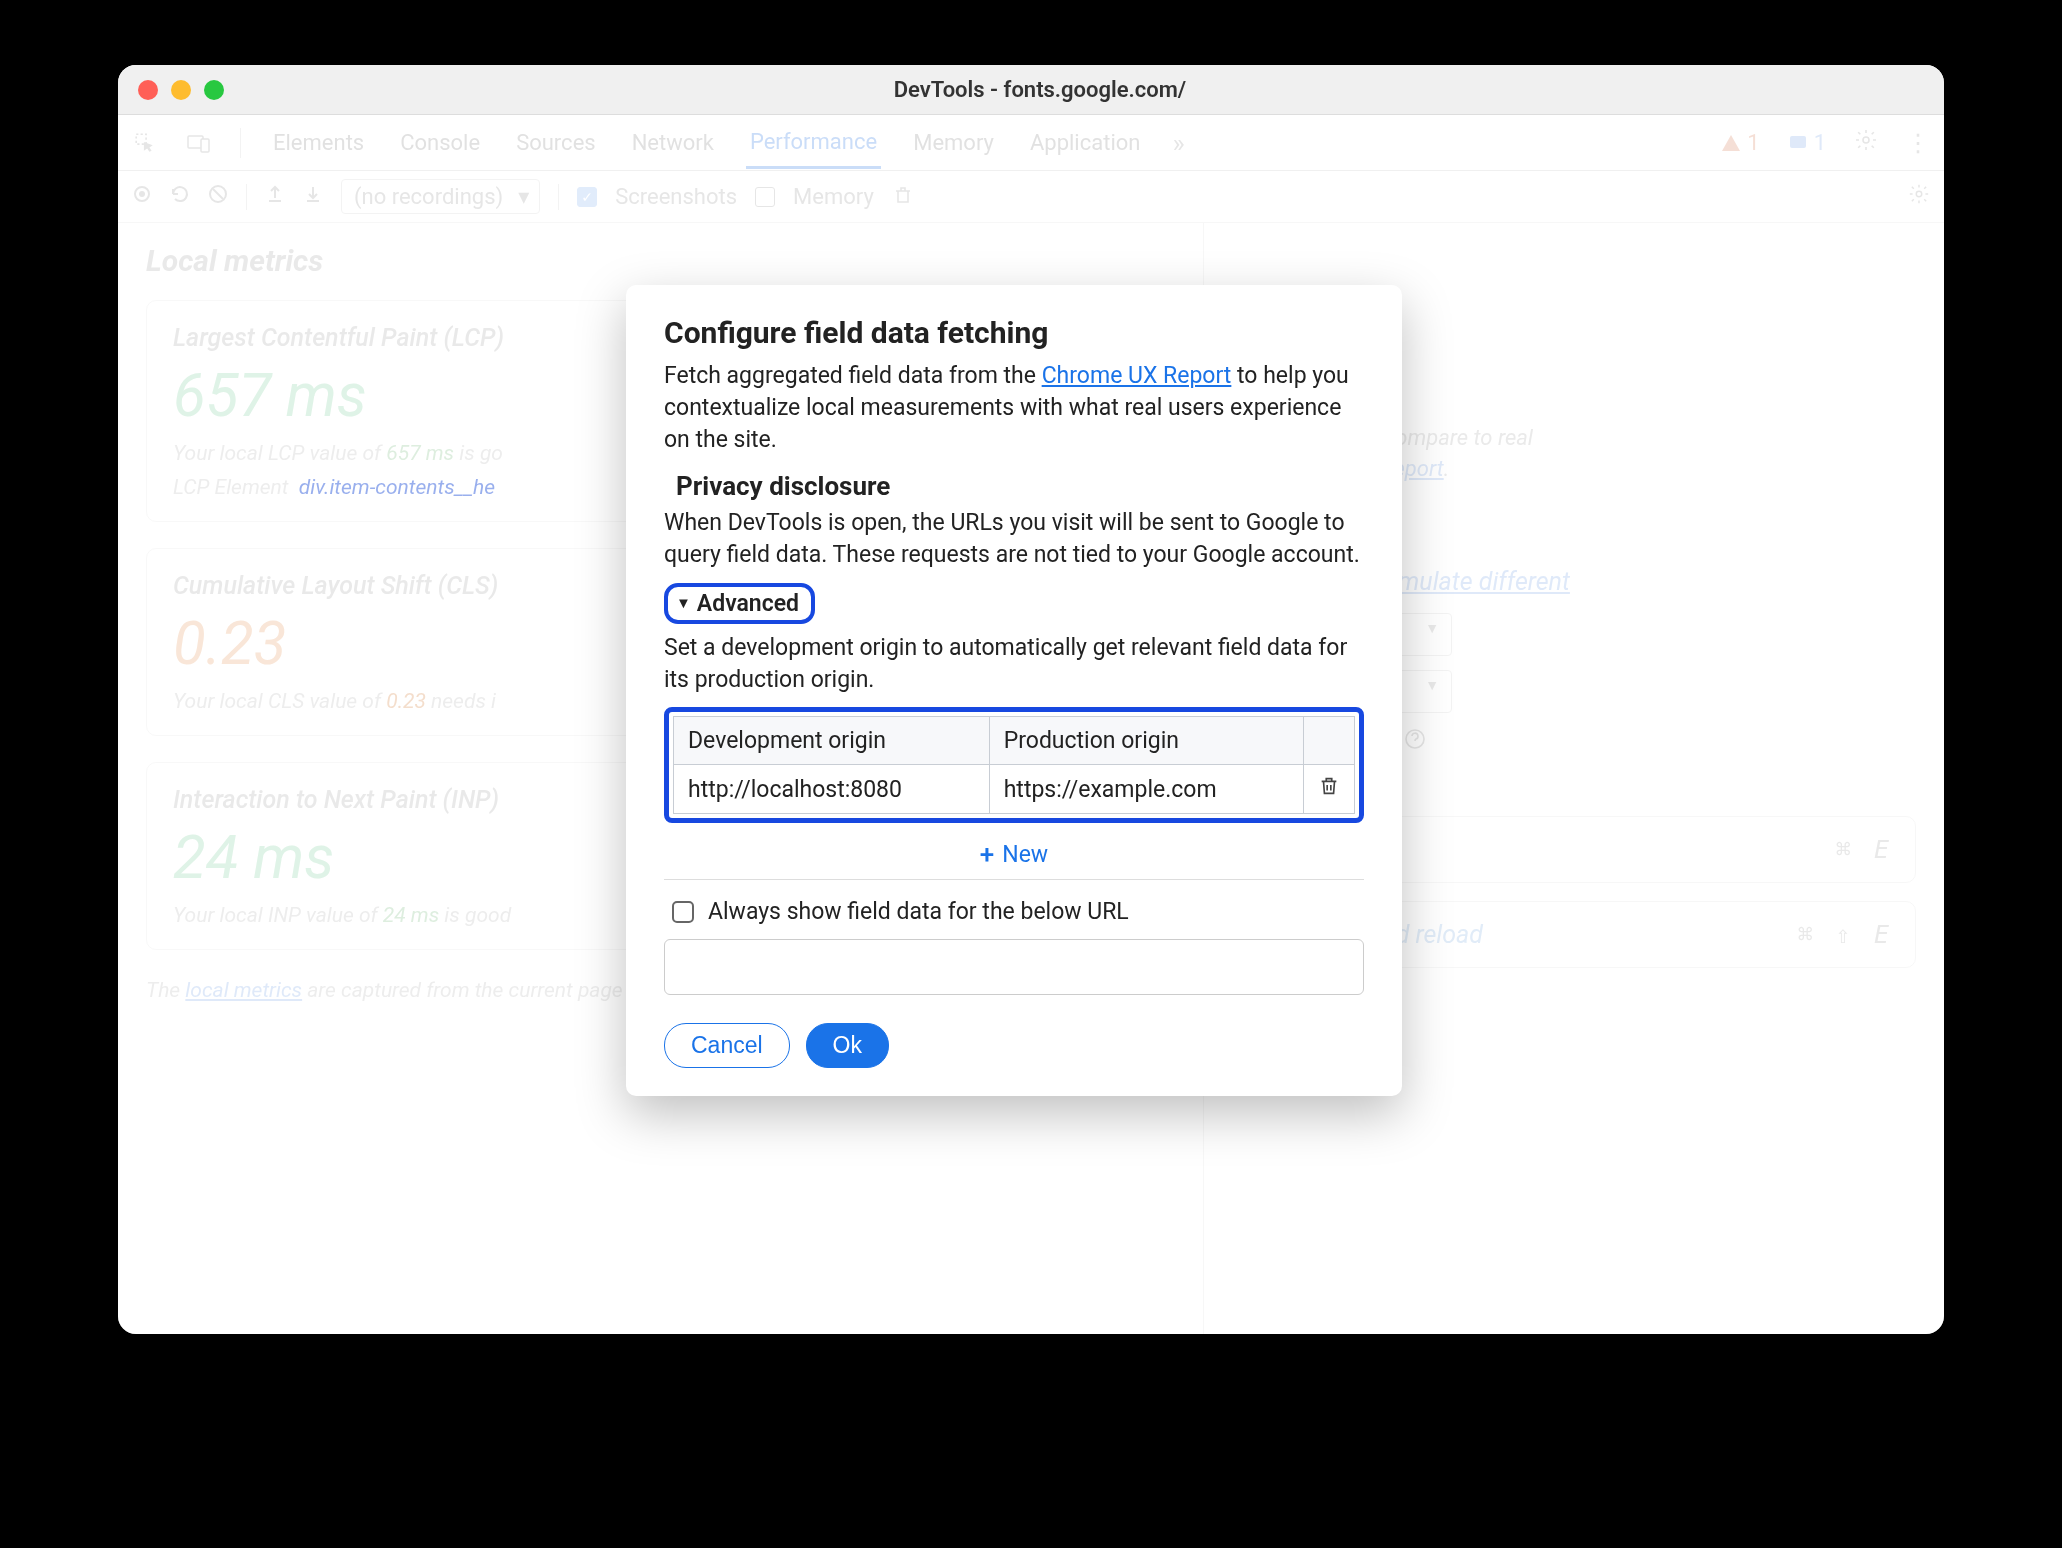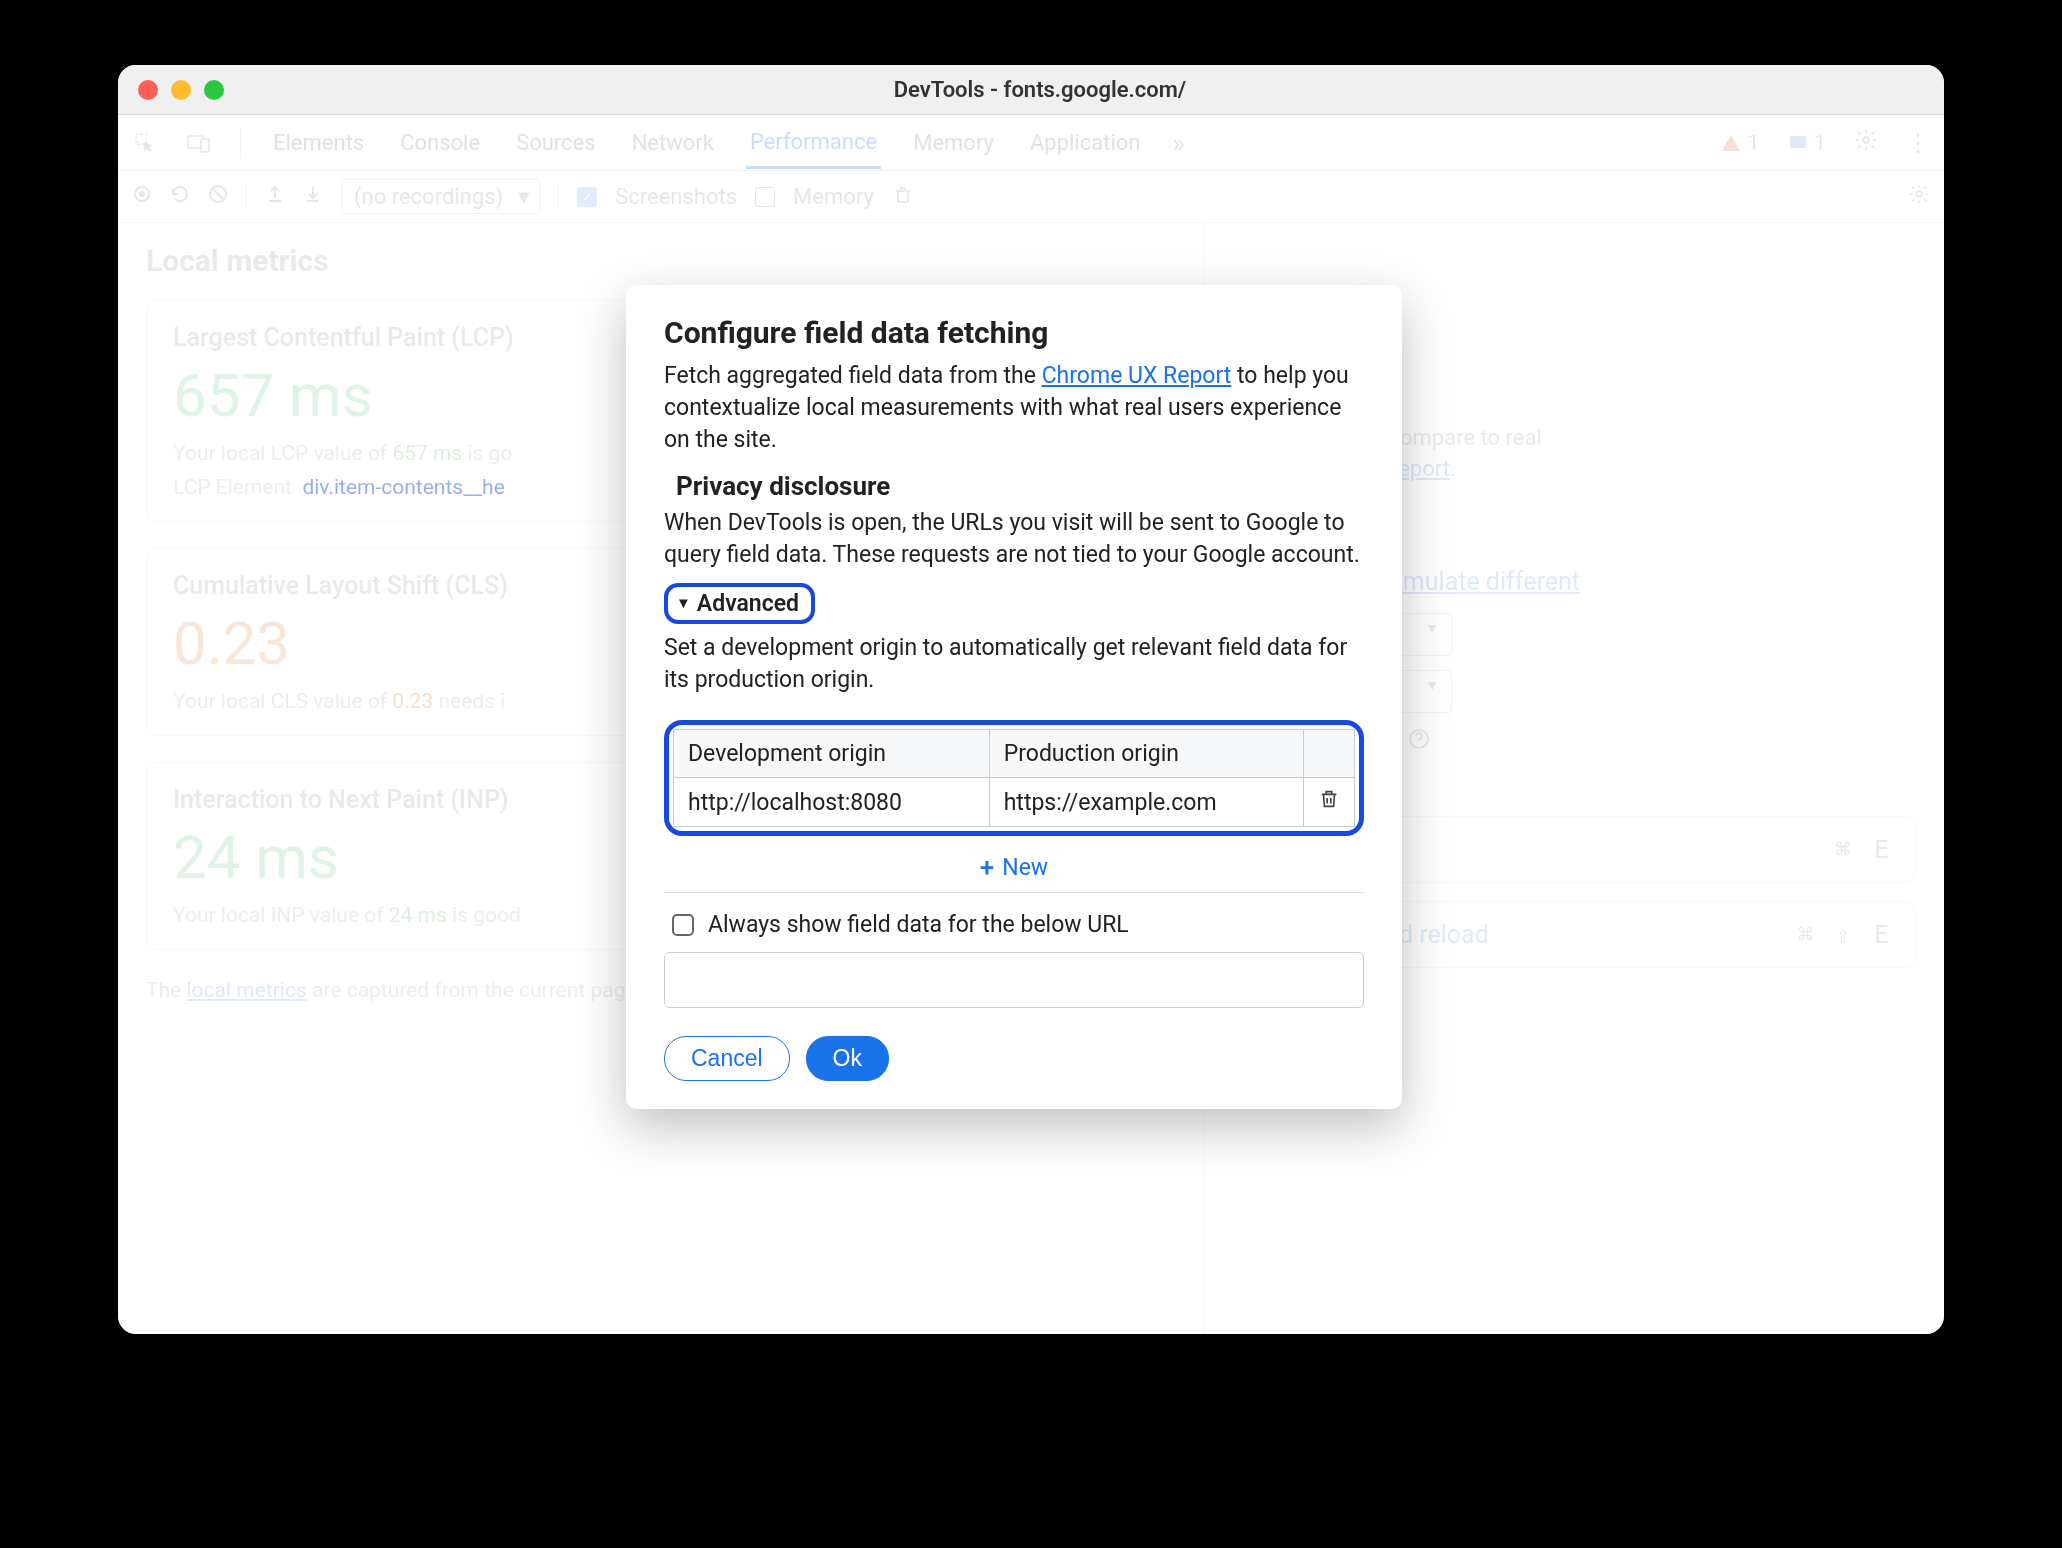--- a/index.html
+++ b/index.html
@@ -73,21 +73,21 @@
     border-radius: 4px;
     padding: 4px 36px 4px 12px;
     position:relative;
     color:#c8c8c8;
   }
   .perf-toolbar .dropdown::after {
     content:"▾"; position:absolute; right:10px;
   }
   .cb { width:20px; height:20px; border:1px solid #c8c8c8; border-radius:3px; display:inline-flex; align-items:center; justify-content:center; }
   .cb.checked { background:#bcd4f5; border-color:#bcd4f5; color:#fff; font-size:14px; }
-  .main { display:flex; height: calc(100% - 158px); }
+  .main { display:flex; height: calc(100% - 158px); font-style: italic; }
   .left-pane { width: 1086px; padding: 20px 28px; color:#d7d7d7; font-size:22px; border-right:1px solid #eee; }
   .left-pane h2 { font-size:30px; font-weight:700; color:#cfcfcf; margin-bottom:22px; }
   .card { border:1px solid #f0f0f0; border-radius:10px; padding:22px 26px; margin-bottom:26px; }
   .card h3 { font-size:25px; font-weight:500; color:#cfcfcf; margin-bottom:8px; }
   .metric-big { font-size:60px; font-weight:400; }
   .metric-green { color:#b8e4c9; }
   .metric-orange { color:#f1c8a8; }
   .card p { font-size:21px; color:#d7d7d7; margin-top:10px; }
   .num-g { color:#b5d9b9; }
   .num-o { color:#e6b58e; }
@@ -134,23 +134,23 @@
     border: 4px solid #1748e0;
     border-radius: 14px;
     padding: 3px 12px 3px 8px;
     font-weight:600;
     margin-top:6px;
   }
   .adv-summary .tri { font-size:15px; }
   .adv-desc { margin-top:8px; line-height:1.4; }
   .origin-box {
     border: 5px solid #1748e0;
-    border-radius: 18px;
+    border-radius: 8px;
     padding: 4px;
-    margin-top:24px;
+    margin-top:11px;
   }
   .origin-table { width:100%; border-collapse:collapse; font-size:23px; }
   .origin-table th, .origin-table td {
     border:1px solid #c8cdd4;
     padding: 10px 14px;
     text-align:left;
     font-weight:400;
     background:#fff;
   }
   .origin-table th { background:#f7f8fa; }

